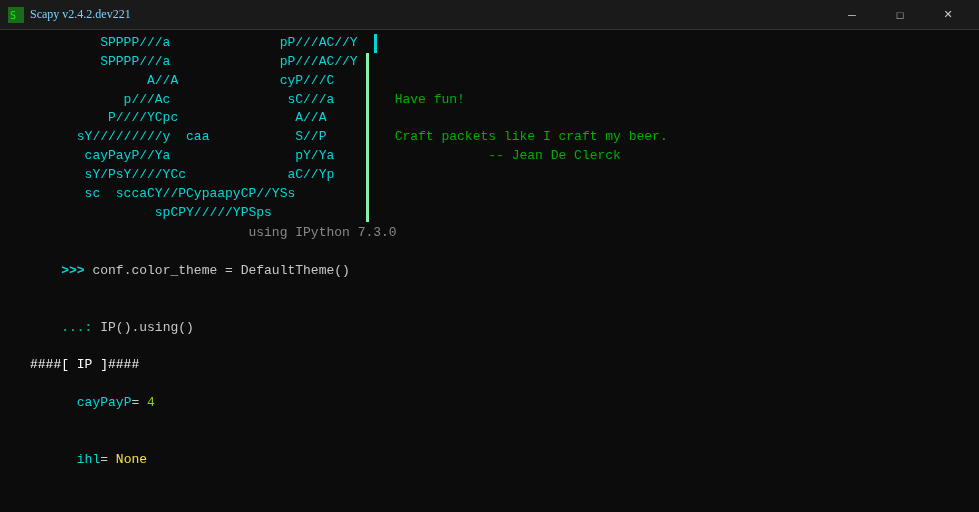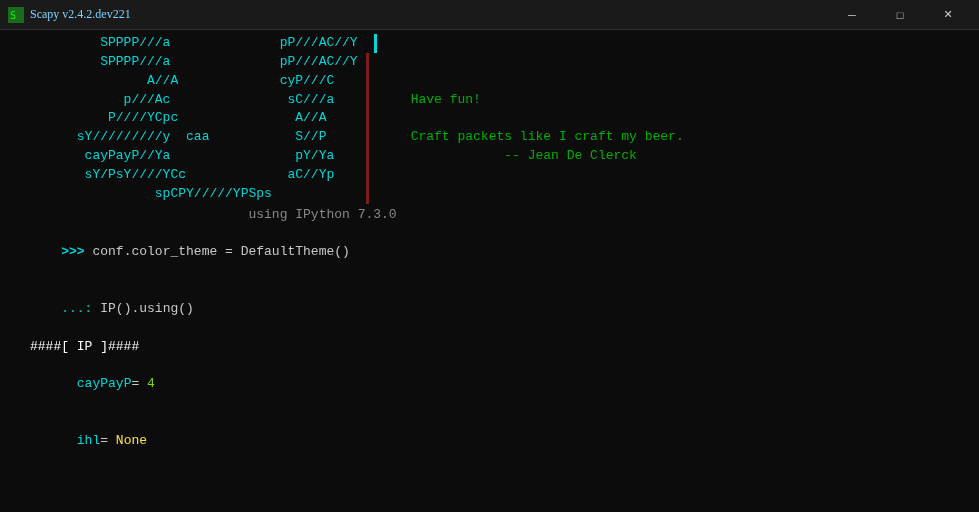--- a/index.html
+++ b/index.html
@@ -122,23 +122,24 @@
 
   <div style="display:flex;">
     <div style="min-width:340px;">
       <div class="term-line cyan">         SPPPP///a              pP///AC//Y</div>
       <div class="term-line cyan">               A//A             cyP///C</div>
       <div class="term-line cyan">            p///Ac               sC///a</div>
       <div class="term-line cyan">          P////YCpc               A//A</div>
       <div class="term-line cyan">      sY/////////y  caa           S//P</div>
       <div class="term-line cyan">       cayPayP//Ya                pY/Ya</div>
       <div class="term-line cyan">       sY/PsY////YCc             aC//Yp</div>
+      <div class="term-line cyan">       sc  sccaCY//PCypaapyCP//YSs</div>
       <div class="term-line cyan">                spCPY/////YPSps</div>
     </div>
-    <div style="border-left:3px solid #7f1d1d; padding-left:20px; margin-left:8px;">
+    <div style="border-left:3px solid #86efac; padding-left:4px; margin-left:8px;">
       <div class="term-line" style="height:1.45em;"></div>
       <div class="term-line" style="height:1.45em;"></div>
       <div class="term-line green">Have fun!</div>
       <div class="term-line" style="height:1.45em;"></div>
       <div class="term-line green">Craft packets like I craft my beer.</div>
       <div class="term-line green">            -- Jean De Clerck</div>
     </div>
   </div>
 
   <div class="term-line ipython-line" style="margin-top:2px;">                            using IPython 7.3.0</div>

